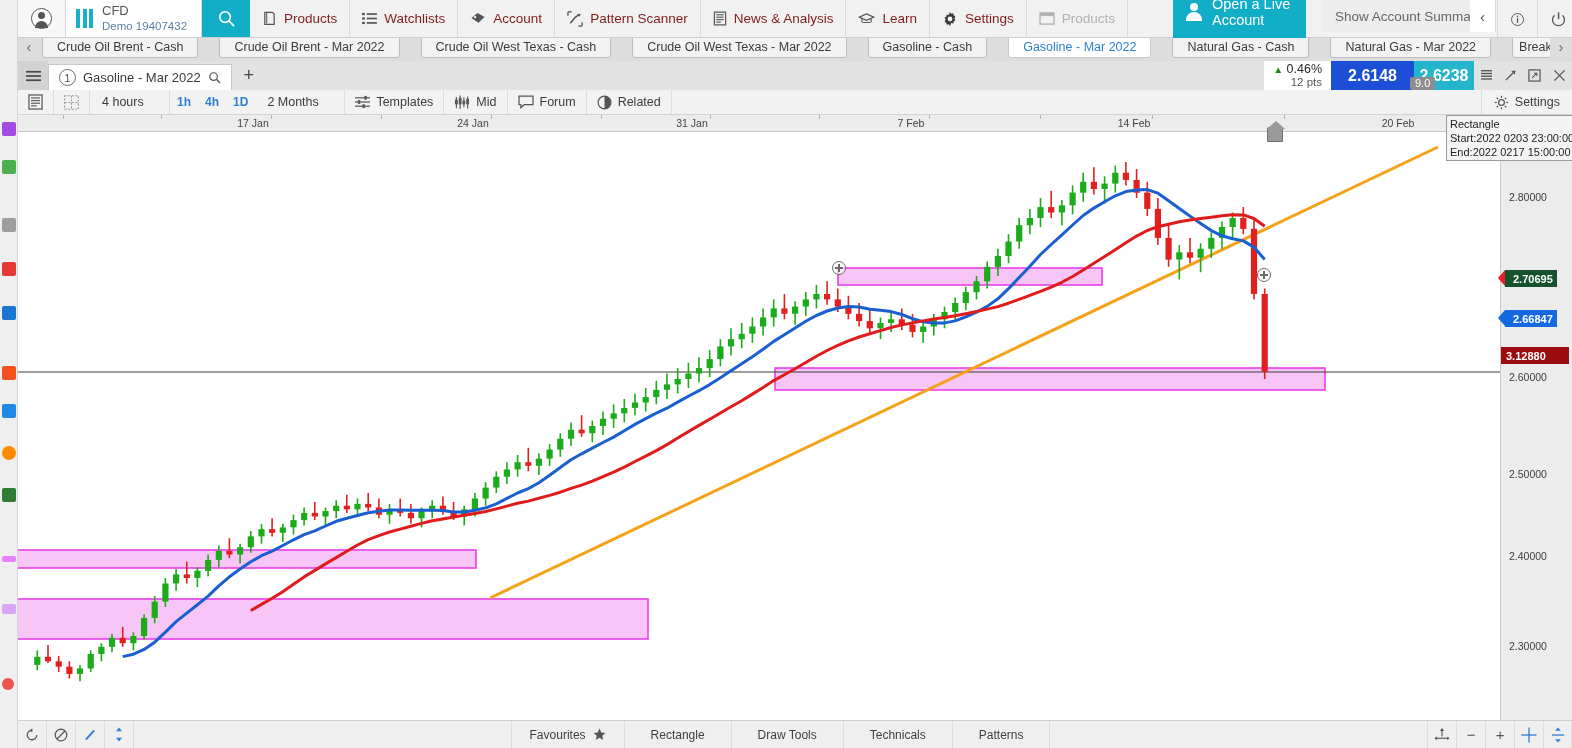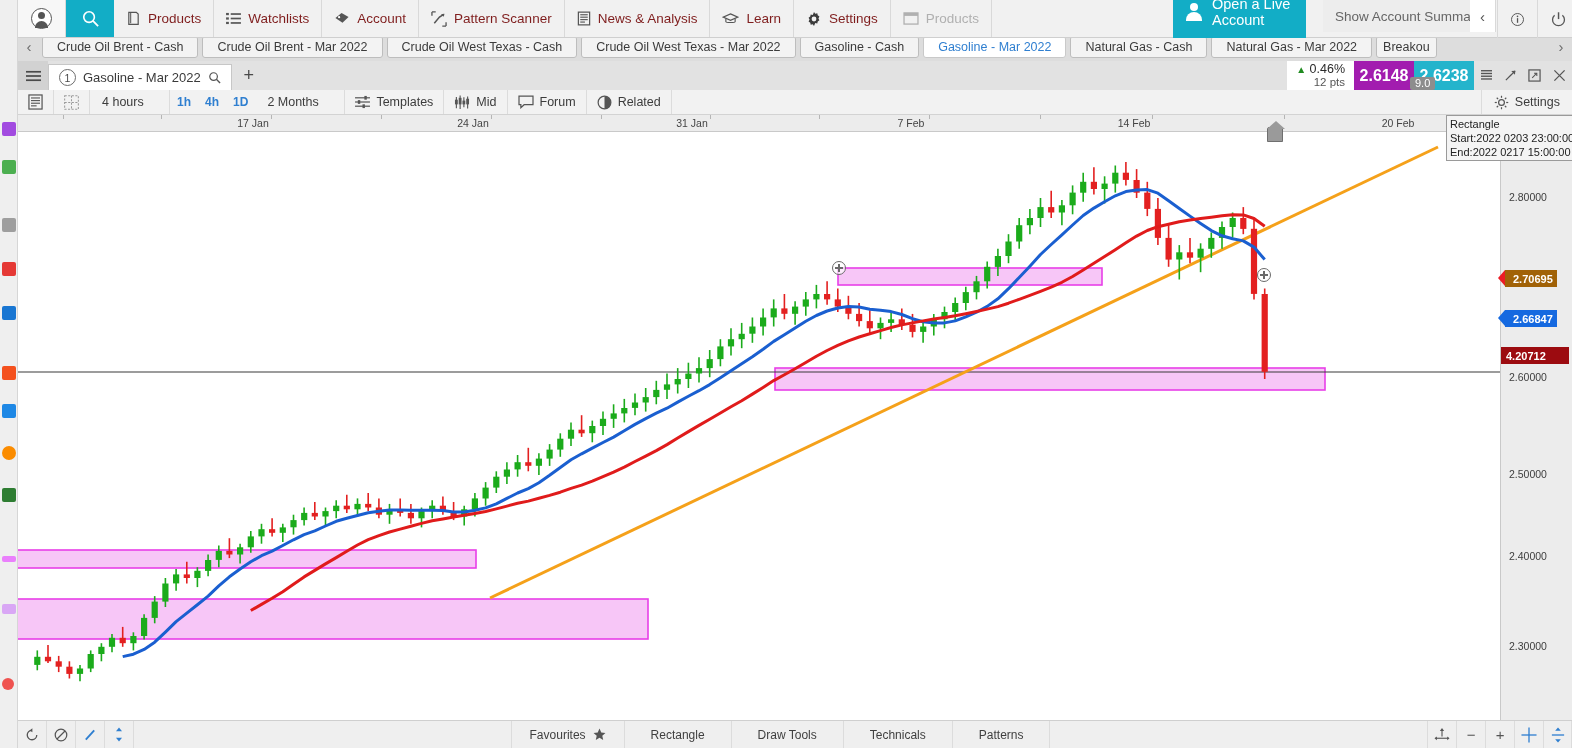--- a/index.html
+++ b/index.html
@@ -52,21 +52,21 @@
   .tb-collapse { width:26px; justify-content:center; background:#fff; color:#555; font-size:15px; }
   .tb-icon { width:41px; justify-content:center; font-size:17px; color:#555; }
 
   
   .tabstrip {
     position:absolute; left:18px; top:32px; width:1554px; height:29px;
     background:#dddddd; display:flex; align-items:center; z-index: 28;
   }
   .tab-arrow { width:22px; height:29px; display:flex; align-items:center; justify-content:center;
                color:#6c6c6c; font-size:15px; flex:0 0 auto; }
-  .tab-scroll { flex:1; display:flex; align-items:center; gap:4px; overflow:hidden; padding: 0 2px; }
+  .tab-scroll { flex:1; display:flex; align-items:center; gap:21px; overflow:hidden; padding: 0 2px; }
   .tab {
     height:22px; background:#f3f3f3; border:1px solid #bdbdbd; border-radius:3px;
     display:flex; align-items:center; justify-content:center; padding: 0 14px;
     font-size:12.5px; color:#3b3b3b; white-space:nowrap; flex:0 0 auto;
   }
   .tab.active { background:#ffffff; color:#2f7fd0; border-color:#c9c9c9; }
   .tab.truncated { overflow:hidden; max-width:66px; padding: 0 6px; justify-content:flex-start; }
 
   
   .winbar {
@@ -81,22 +81,22 @@
             font-size:10.5px; display:flex; align-items:center; justify-content:center; color:#4a4a4a; }
   .wb-plus { width:34px; display:flex; align-items:center; justify-content:center;
              color:#4a4a4a; font-size:18px; }
   .wb-fill { flex:1; }
   .pricebox { background:#fff; display:flex; align-items:stretch; }
   .pct-col { display:flex; flex-direction:column; align-items:flex-end; justify-content:center;
              padding: 0 9px; line-height:1.15; }
   .pct-up { font-size:12.5px; color:#2a2a2a; }
   .pct-up i { color:#1f8b1f; font-style:normal; font-size:10px; }
   .pct-pts { font-size:11.5px; color:#555; }
-  .bid { background:#a21caf; color:#fff; font-size:16px; font-weight:bold;
-         display:flex; align-items:center; justify-content:center; width:60px; }
+  .bid { background:#1d4ed8; color:#fff; font-size:16px; font-weight:bold;
+         display:flex; align-items:center; justify-content:center; width:83px; }
   .ask { background:#24b4cc; color:#fff; font-size:16px; font-weight:bold;
          display:flex; align-items:center; justify-content:center; width:60px; }
   .spread { position:absolute; left:1410px; top:77px; background:#8d8d8d; color:#fff;
             font-size:11px; padding: 0px 5px 1px; border-radius:2px; z-index:27; }
   .wb-ctrl { width:24px; display:flex; align-items:center; justify-content:center;
              color:#555; font-size:13px; }
 
   
   .charttoolbar {
     position:absolute; left:18px; top:90px; width:1554px; height:25px;
@@ -124,21 +124,21 @@
   .plot { position:absolute; left:0; top:17px; width:1482px; height:570px;
           background:#fff; overflow:hidden; }
   .priceaxis { position:absolute; left:1482px; top:0; width:72px; height:605px;
                background:#ececec; border-left:1px solid #c9c9c9; }
   .plabel { position:absolute; left:8px; font-size:10.5px; color:#3d3d3d; }
 
   .tagflag { position:absolute; left:4px; height:17px; display:flex; align-items:center;
              padding-left:8px; padding-right:4px; font-size:11px; color:#fff; font-weight:bold; }
   .tagflag::before { content:""; position:absolute; left:-7px; top:0;
                      border-top:8.5px solid transparent; border-bottom:8.5px solid transparent; }
-  .tag-red { background:#a16207; } .tag-red::before { border-right:7px solid #ec1c24; }
+  .tag-red { background:#14532d; } .tag-red::before { border-right:7px solid #ec1c24; }
   .tag-blue { background:#1569e0; } .tag-blue::before { border-right:7px solid #1569e0; }
   .tag-dark { background:#9c0b10; left:0px; width:68px; padding-left:5px; }
 
   .ann-box { position:absolute; background:#f4f4f4; border:1px solid #9a9a9a;
              font-size:11px; color:#222; line-height:1.28; padding:1px 3px; z-index:9;margin-left:19px; }
   .house { position:absolute; width:16px; height:15px; background:#9a9a9a;
            border:1px solid #6f6f6f; border-radius:2px 2px 0 0; }
   .house::before { content:""; position:absolute; left:-1px; top:-7px; width:0; height:0;
                    border-left:9px solid transparent; border-right:9px solid transparent;
                    border-bottom:8px solid #9a9a9a; }
@@ -181,20 +181,31 @@
     <div class="os-ico" style="top:446px;background:#fb8c00;border-radius:50%;"></div>
     <div class="os-ico" style="top:488px;background:#2e7d32;"></div>
     <div class="os-ico" style="top:556px;background:#ea80fc;height:6px;"></div>
     <div class="os-ico" style="top:604px;background:#d9a7f5;height:10px;"></div>
     <div class="os-ico" style="top:678px;background:#ef5350;border-radius:50%;height:12px;width:12px;"></div>
   </div>
 
   <div class="topbar">
     <div class="tb-cell tb-avatar">
       <span class="avatar-circle"></span>
+    </div>
+    <div class="tb-cell tb-brand">
+      <span class="brand-bars">
+          <i></i>
+          <i></i>
+          <i></i>
+        </span>
+      <span class="brand-txt">
+        <span class="brand-l1">CFD</span><br>
+        <span class="brand-l2">Demo 19407432</span>
+      </span>
     </div>
     <div class="tb-cell tb-search">
       <svg width="19" height="19" viewBox="0 0 20 20">
         <circle cx="8.5" cy="8.5" r="5.6" fill="none" stroke="#fff" stroke-width="1.7"></circle>
         <line x1="12.6" y1="12.6" x2="18" y2="18" stroke="#fff" stroke-width="1.9"></line>
       </svg>
     </div>
 
     <div class="tb-cell tb-menu">
       <svg width="15" height="15" viewBox="0 0 16 16">
@@ -781,21 +792,21 @@
 
     <div class="priceaxis">
       <span class="plabel" style="top:76px;">2.80000</span>
       <span class="plabel" style="top:256px;">2.60000</span>
       <span class="plabel" style="top:353px;">2.50000</span>
       <span class="plabel" style="top:435px;">2.40000</span>
       <span class="plabel" style="top:525px;">2.30000</span>
 
       <div class="tagflag tag-red" style="top:155px;">2.70695</div>
       <div class="tagflag tag-blue" style="top:195px;">2.66847</div>
-      <div class="tagflag tag-dark" style="top:232px;">4.20712</div>
+      <div class="tagflag tag-dark" style="top:232px;">3.12880</div>
     </div>
   </div>
 
   <div class="bottombar">
     <div class="bb-ico">
       <svg width="14" height="14" viewBox="0 0 15 15">
         <path d="M12.6 7.5A5.1 5.1 0 1 1 7.5 2.4" fill="none" stroke="#555" stroke-width="1.4"></path>
         <path d="M7.9 0.4 L7.9 4.6 L5.2 2.6 Z" fill="#555"></path>
       </svg>
     </div>

